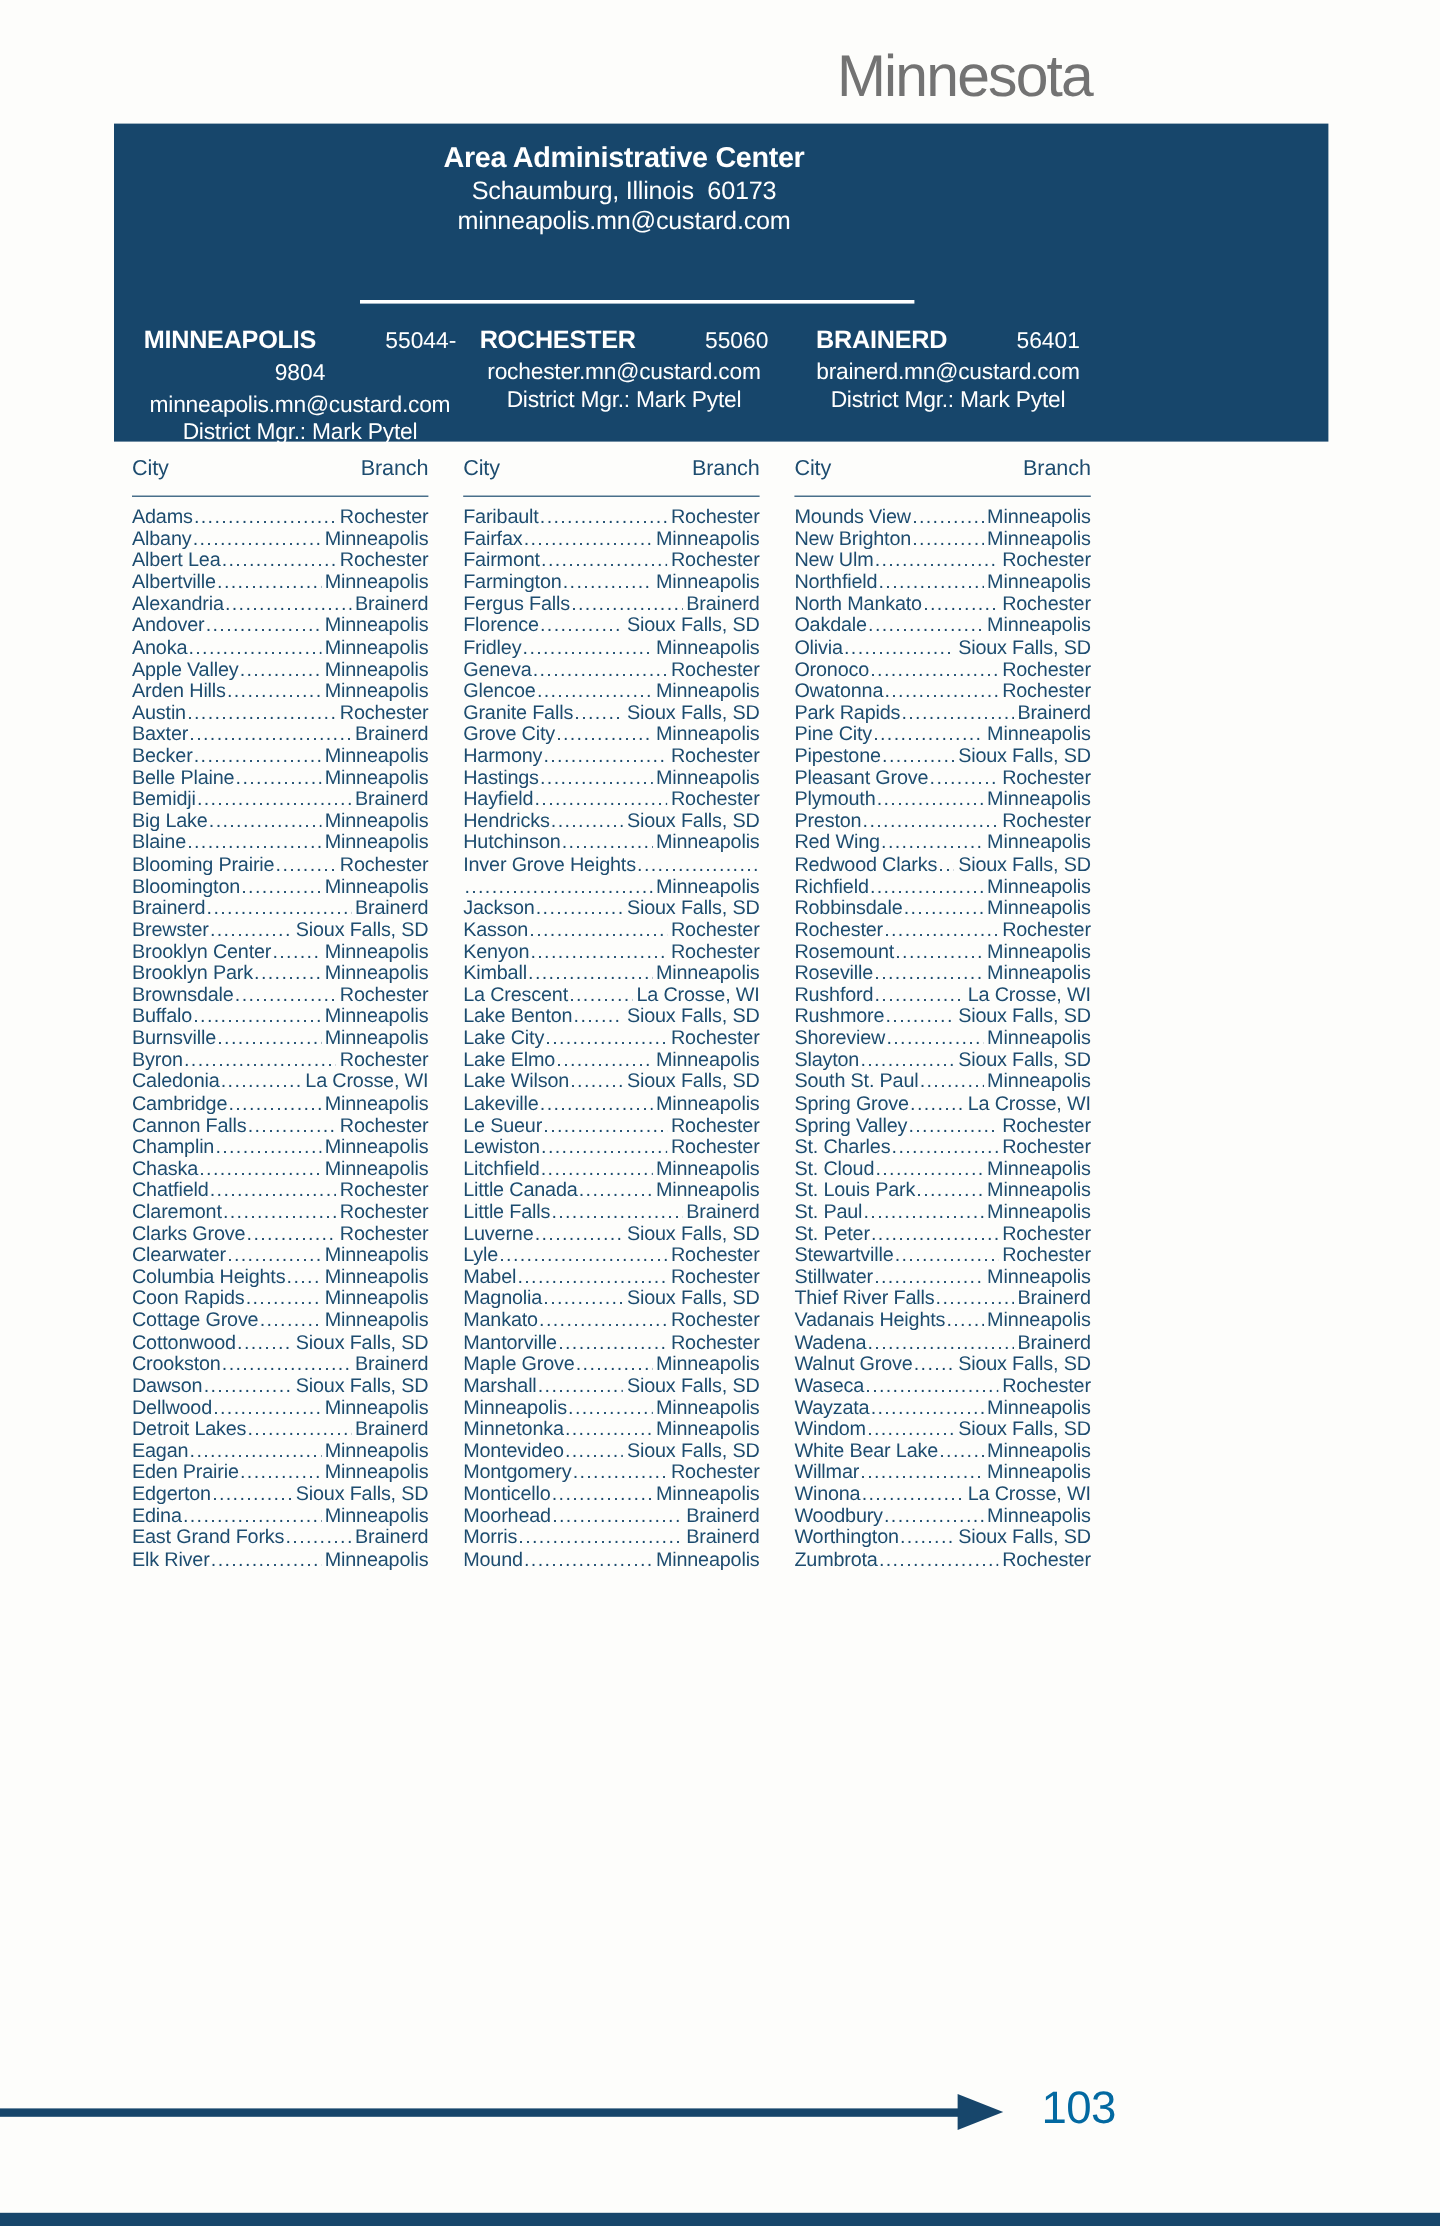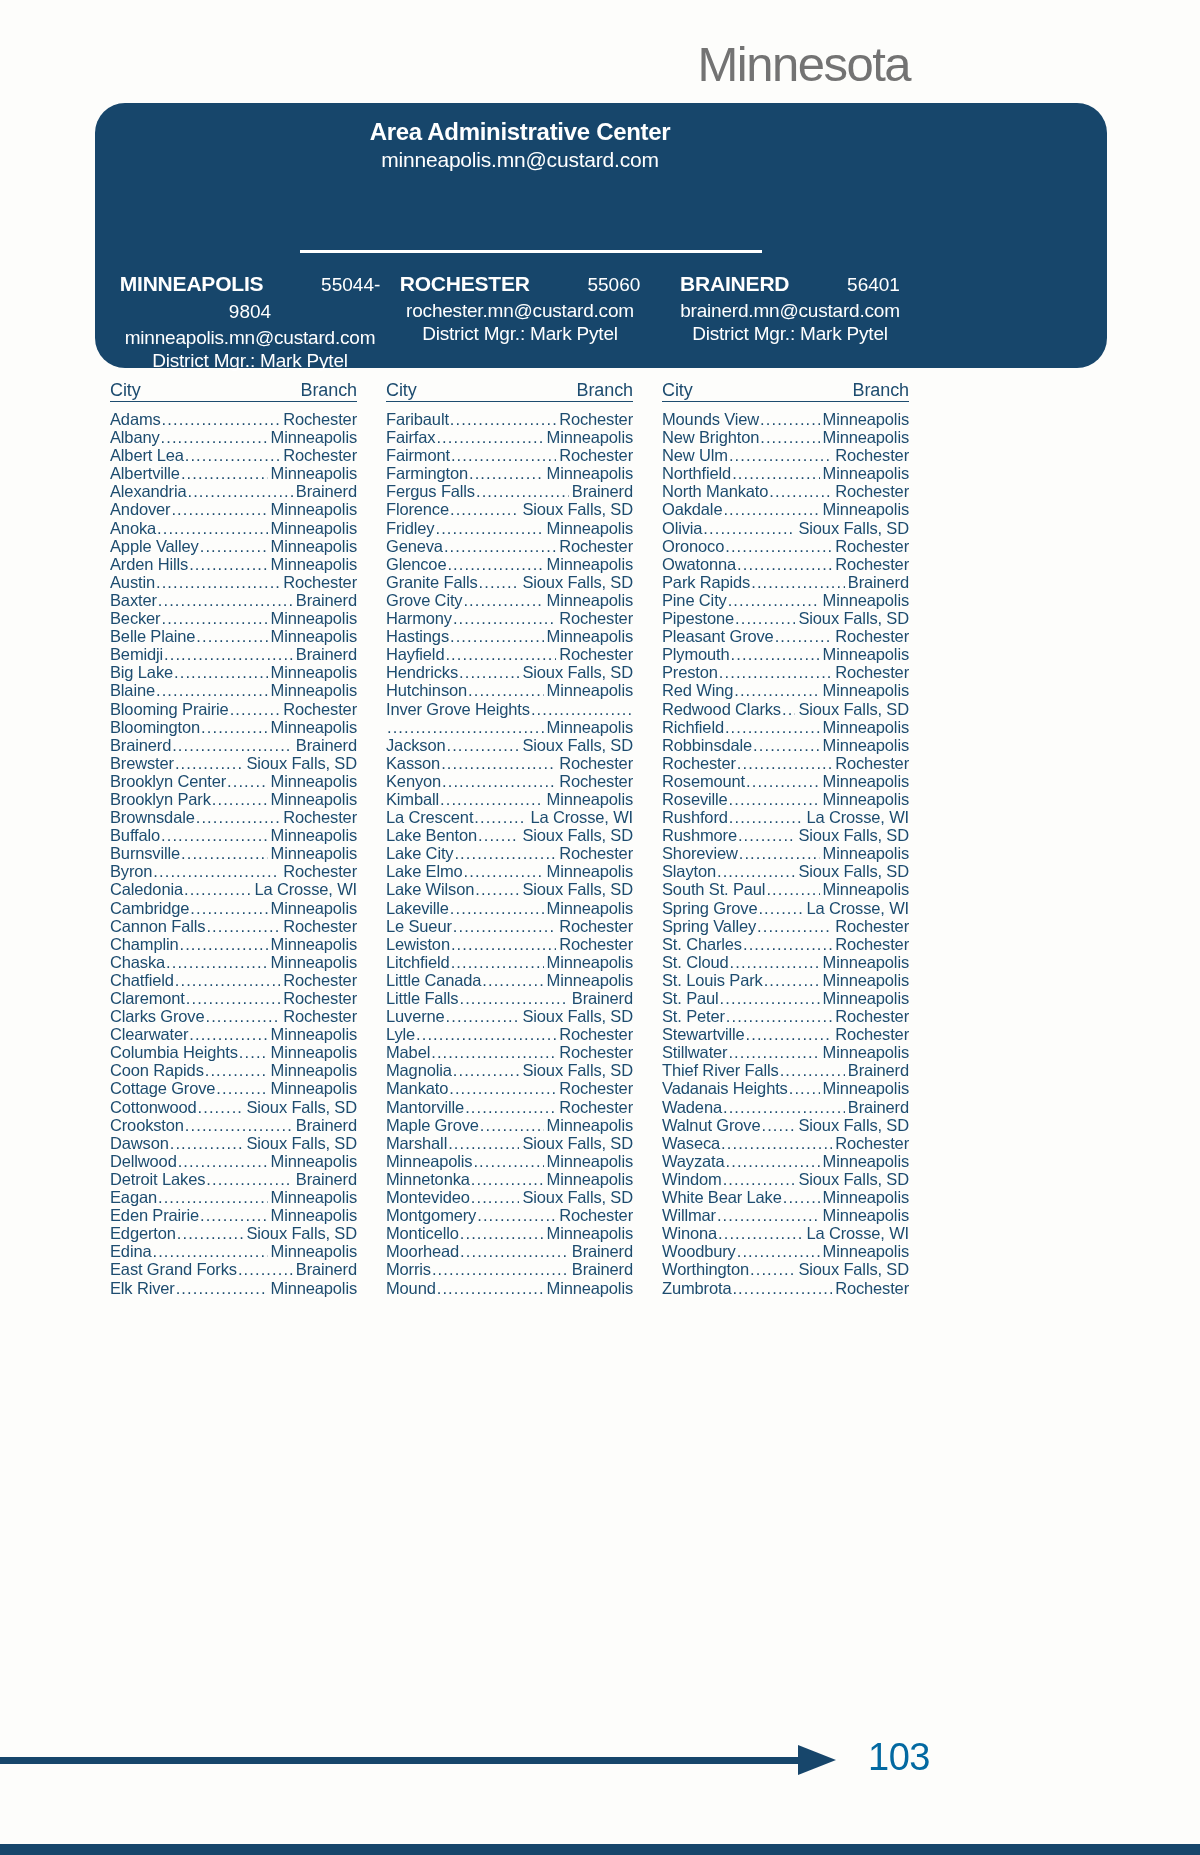--- a/index.html
+++ b/index.html
@@ -8,40 +8,40 @@
     background:#fdfdfb;overflow:hidden;
     font-family:"Liberation Sans", sans-serif;
     color:#1d4c6f;
   }
   .region-title{
     position:absolute;top:36px;right:290px;
     font-size:49px;letter-spacing:-1.5px;color:#737373;font-weight:normal;
   }
   .admin-box{
     position:absolute;left:95px;top:103px;width:1012px;height:265px;
-    background:#17466b;color:#ffffff;border-radius:30px;
+    background:#17466b;color:#ffffff;
   }
   .admin-inner{position:absolute;left:20px;top:14px;width:810px;text-align:center;}
   .admin-title{font-size:24px;font-weight:bold;line-height:30px;letter-spacing:-0.3px;}
   .admin-line{font-size:21px;line-height:25px;letter-spacing:-0.2px;}
   .admin-divider{
     position:absolute;left:205px;top:147px;width:462px;height:3px;background:#ffffff;
   }
   .districts{position:absolute;left:20px;top:168px;width:810px;display:flex;}
   .district{flex:1;text-align:center;line-height:23px;}
   .district-name{font-size:21px;font-weight:bold;letter-spacing:-0.2px;}
   .district-zip{font-size:19px;font-weight:normal;margin-left:24px;}
   .district-sub{font-size:19px;letter-spacing:-0.2px;}
   .district-head{line-height:26px;}
 
   .directory{position:absolute;left:110px;top:380px;width:800px;display:flex;gap:29px;}
   .dir-col{width:247px;}
   .dir-header{
     display:flex;justify-content:space-between;align-items:baseline;
-    border-bottom:1.6px solid #1d4c6f;padding-bottom:0;
+    border-bottom:1.6px solid #1d4c6f;padding-bottom:12px;
     font-size:18px;letter-spacing:-0.1px;
   }
   .dir-list{margin-top:8px;}
   .dir-row{display:flex;align-items:baseline;height:18.1px;font-size:16.5px;letter-spacing:-0.15px;white-space:nowrap;}
   .city{flex:0 0 auto;}
   .leader{flex:1 1 auto;overflow:hidden;white-space:nowrap;margin:0 1px;min-width:6px;}
   .leader::after{
     content:"...........................................................................................";
     letter-spacing:1.1px;
   }
@@ -57,20 +57,21 @@
   .bottom-strip{position:absolute;left:0;top:1844px;width:1200px;height:11px;background:#17466b;}
 </style>
 </head>
 <body>
 
 <div class="region-title">Minnesota</div>
 
 <div class="admin-box">
   <div class="admin-inner">
     <div class="admin-title">Area Administrative Center</div>
+    <div class="admin-line">Schaumburg, Illinois&nbsp; 60173</div>
     <div class="admin-line">minneapolis.mn@custard.com</div>
   </div>
   <div class="admin-divider"></div>
   <div class="districts">
     <div class="district">
       <div class="district-head">
         <span class="district-name">MINNEAPOLIS</span>
         <span class="district-zip">&nbsp;</span><span class="district-zip">55044-9804</span>
       </div>
       <div class="district-sub">minneapolis.mn@custard.com</div>

